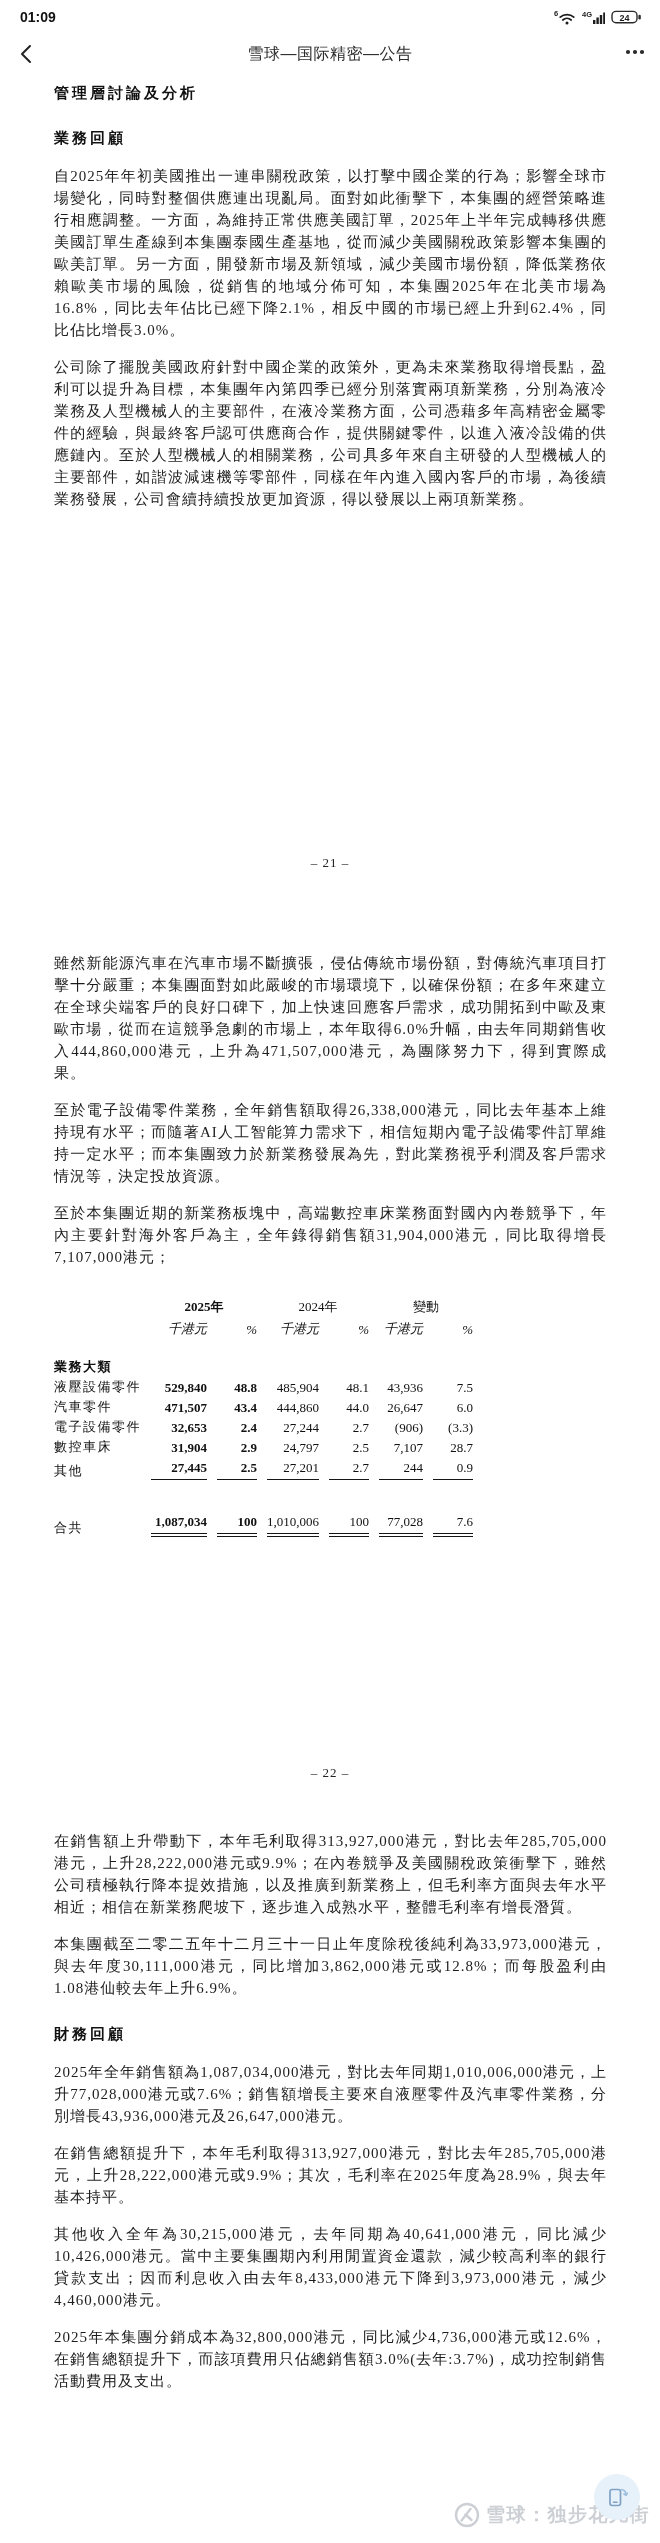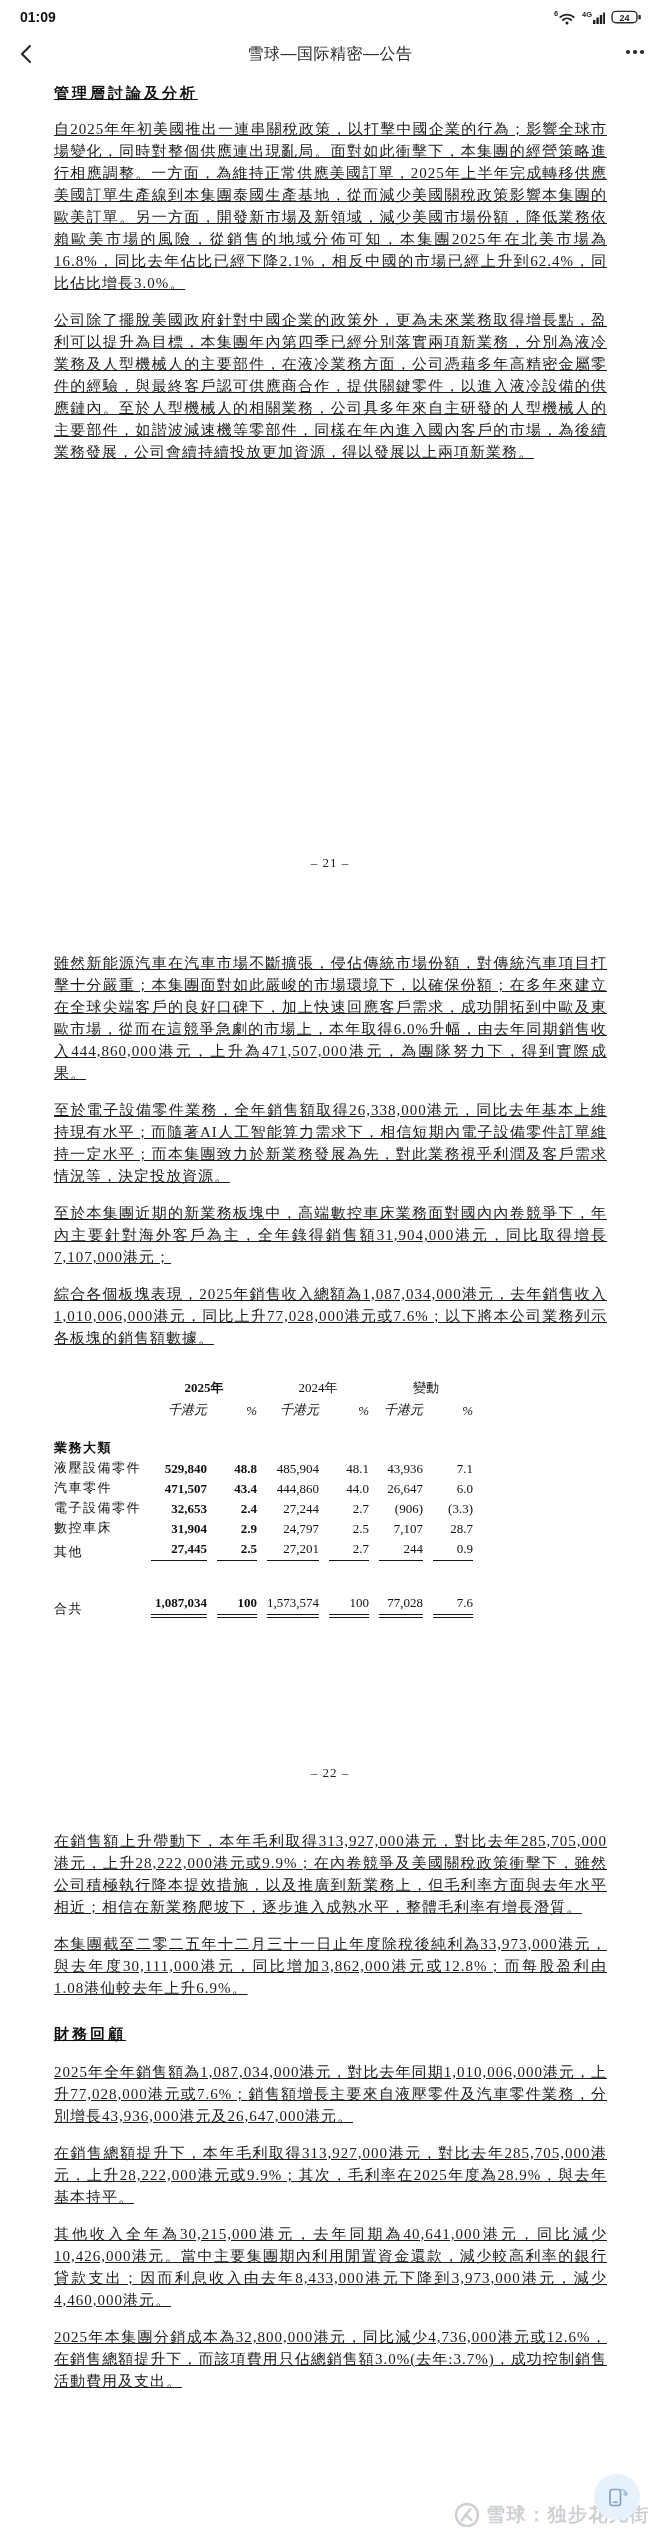--- a/index.html
+++ b/index.html
@@ -16,21 +16,21 @@
            font-family:"Liberation Sans","DejaVu Sans",sans-serif;}
   .back-button{position:absolute;left:12px;top:8px;width:28px;height:28px;display:flex;
                align-items:center;justify-content:center;cursor:pointer;background:none;border:none;padding:0;}
   .nav-title{flex:1;text-align:center;font-size:16px;font-weight:500;color:#2b2b2b;letter-spacing:.5px;}
   .more-button{position:absolute;right:16px;top:14px;display:flex;gap:3.5px;cursor:pointer;
                background:none;border:none;padding:4px 0;}
   .more-button i{width:3.6px;height:3.6px;border-radius:50%;background:#2e2e2e;display:block;}
   
   .doc-group{position:absolute;left:54px;width:553px;}
   #group-1{top:84px;} #group-2{top:952px;} #group-3{top:1830px;}
-  .blk{margin-top:15px;text-decoration:underline;}
+  .blk{margin-top:15px;}
   .doc-group .blk:first-child{margin-top:0;}
   .blk.h1,.blk.h2{font-size:15px;font-weight:700;letter-spacing:3px;color:#111;}
   .blk.h2{margin-top:26px;}
   .blk.h2 + .blk.p{margin-top:17px;}
   .blk.p{font-size:15px;line-height:22px;text-align:justify;letter-spacing:1px;color:#1d1d1d;}
   .page-marker{position:absolute;left:0;width:100%;text-align:center;font-size:13px;
                letter-spacing:1px;color:#222;}
   #marker-21{top:855px;} #marker-22{top:1765px;}
   
   .fin-table{margin-top:26px;border-collapse:separate;border-spacing:10px 0;font-size:13px;
@@ -92,31 +92,31 @@
     <span class="nav-title">雪球—国际精密—公告</span>
     <button class="more-button" aria-label="more">
       <i></i>
         <i></i>
         <i></i>
     </button>
   </div>
 
   <div id="group-1" class="doc-group">
       <div class="blk h1">管理層討論及分析</div>
+      <div class="blk h2">業務回顧</div>
       <div class="blk p">自2025年年初美國推出一連串關稅政策，以打擊中國企業的行為；影響全球市場變化，同時對整個供應連出現亂局。面對如此衝擊下，本集團的經營策略進行相應調整。一方面，為維持正常供應美國訂單，2025年上半年完成轉移供應美國訂單生產線到本集團泰國生產基地，從而減少美國關稅政策影響本集團的歐美訂單。另一方面，開發新市場及新領域，減少美國市場份額，降低業務依賴歐美市場的風險，從銷售的地域分佈可知，本集團2025年在北美市場為16.8%，同比去年佔比已經下降2.1%，相反中國的市場已經上升到62.4%，同比佔比增長3.0%。</div>
       <div class="blk p">公司除了擺脫美國政府針對中國企業的政策外，更為未來業務取得增長點，盈利可以提升為目標，本集團年內第四季已經分別落實兩項新業務，分別為液冷業務及人型機械人的主要部件，在液冷業務方面，公司憑藉多年高精密金屬零件的經驗，與最終客戶認可供應商合作，提供關鍵零件，以進入液冷設備的供應鏈內。至於人型機械人的相關業務，公司具多年來自主研發的人型機械人的主要部件，如諧波減速機等零部件，同樣在年內進入國內客戶的市場，為後續業務發展，公司會續持續投放更加資源，得以發展以上兩項新業務。</div>
     </div>
 
   <div id="marker-21" class="page-marker">– 21 –</div>
 
   <div id="group-2" class="doc-group">
       <div class="blk p">雖然新能源汽車在汽車市場不斷擴張，侵佔傳統市場份額，對傳統汽車項目打擊十分嚴重；本集團面對如此嚴峻的市場環境下，以確保份額；在多年來建立在全球尖端客戶的良好口碑下，加上快速回應客戶需求，成功開拓到中歐及東歐市場，從而在這競爭急劇的市場上，本年取得6.0%升幅，由去年同期銷售收入444,860,000港元，上升為471,507,000港元，為團隊努力下，得到實際成果。</div>
       <div class="blk p">至於電子設備零件業務，全年銷售額取得26,338,000港元，同比去年基本上維持現有水平；而隨著AI人工智能算力需求下，相信短期內電子設備零件訂單維持一定水平；而本集團致力於新業務發展為先，對此業務視乎利潤及客戶需求情況等，決定投放資源。</div>
       <div class="blk p">至於本集團近期的新業務板塊中，高端數控車床業務面對國內內卷競爭下，年內主要針對海外客戶為主，全年錄得銷售額31,904,000港元，同比取得增長7,107,000港元；</div>
-      <div class="blk p">綜合各個板塊表現，2025年銷售收入總額為1,087,034,000港元，去年銷售收入1,010,006,000港元，同比上升77,028,000港元或7.6%；以下將本公司業務列示各板塊的銷售額數據。</div>
       <table class="fin-table">
         <colgroup>
           <col style="width: 84px;">
           <col style="width: 56px;">
           <col style="width: 40px;">
           <col style="width: 44px;">
           <col style="width: 40px;">
           <col style="width: 44px;">
           <col style="width: 40px;">
         </colgroup>
@@ -142,21 +142,21 @@
           <tr class="cat">
             <td class="lbl" colspan="7">業務大類</td>
           </tr>
           <tr>
             <td class="lbl">液壓設備零件</td>
             <td class="num b">529,840</td>
             <td class="num b">48.8</td>
             <td class="num">485,904</td>
             <td class="num">48.1</td>
             <td class="num">43,936</td>
-            <td class="num">7.1</td>
+            <td class="num">7.5</td>
           </tr>
           <tr>
             <td class="lbl">汽車零件</td>
             <td class="num b">471,507</td>
             <td class="num b">43.4</td>
             <td class="num">444,860</td>
             <td class="num">44.0</td>
             <td class="num">26,647</td>
             <td class="num">6.0</td>
           </tr>
@@ -187,21 +187,21 @@
             <td class="num">244</td>
             <td class="num">0.9</td>
           </tr>
           <tr class="sp2">
             <td colspan="7"></td>
           </tr>
           <tr class="total">
             <td class="lbl">合共</td>
             <td class="num b">1,087,034</td>
             <td class="num b">100</td>
-            <td class="num">1,573,574</td>
+            <td class="num">1,010,006</td>
             <td class="num">100</td>
             <td class="num">77,028</td>
             <td class="num">7.6</td>
           </tr>
         </tbody>
       </table>
     </div>
 
   <div id="marker-22" class="page-marker">– 22 –</div>
 

